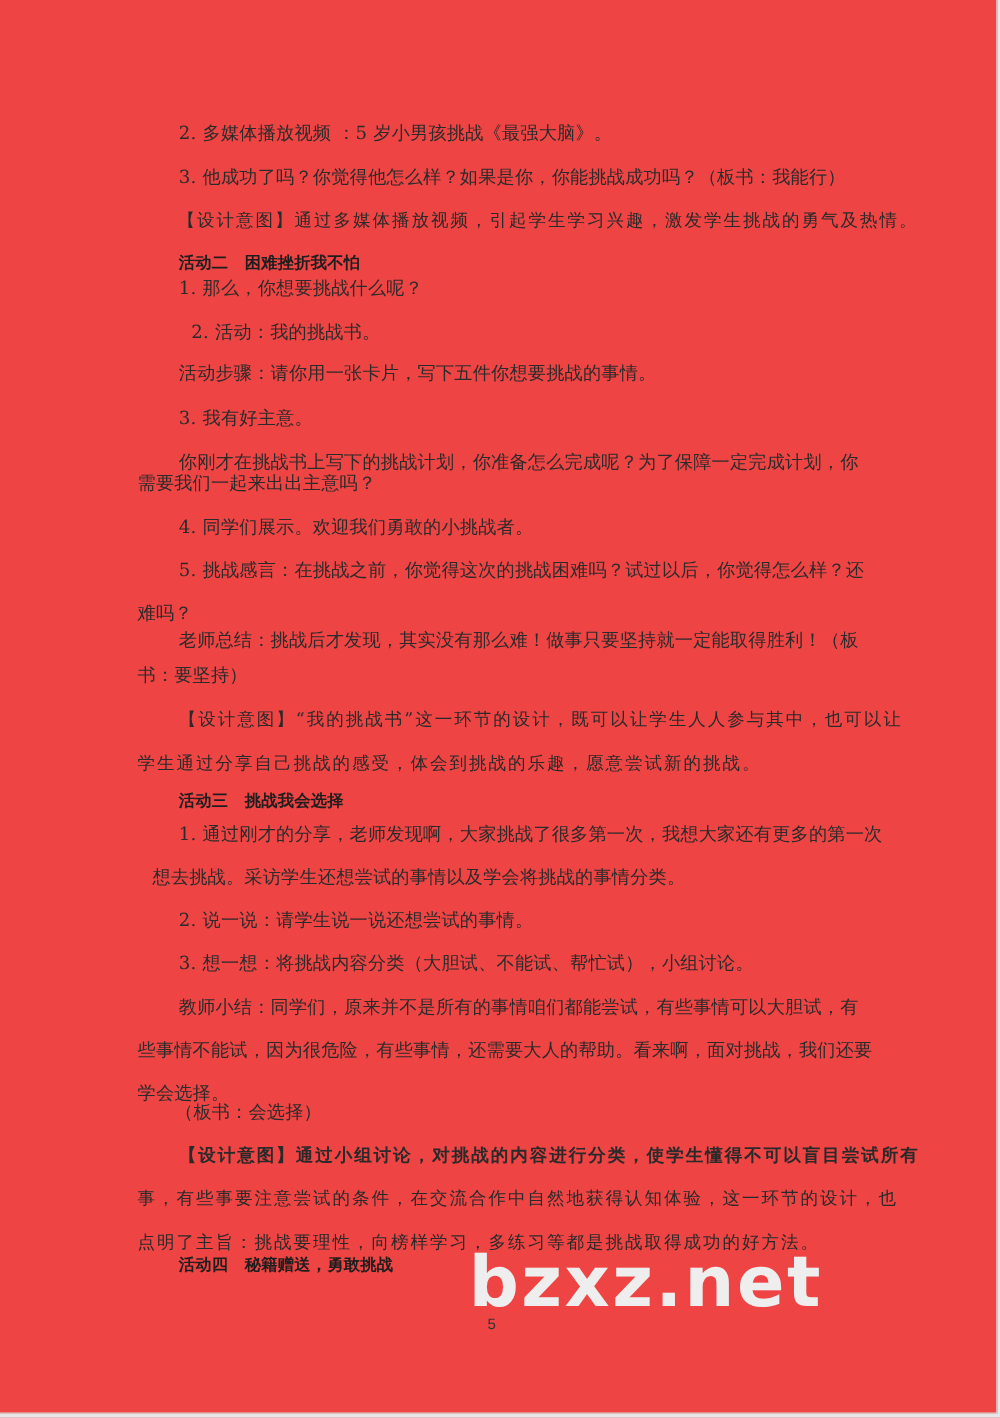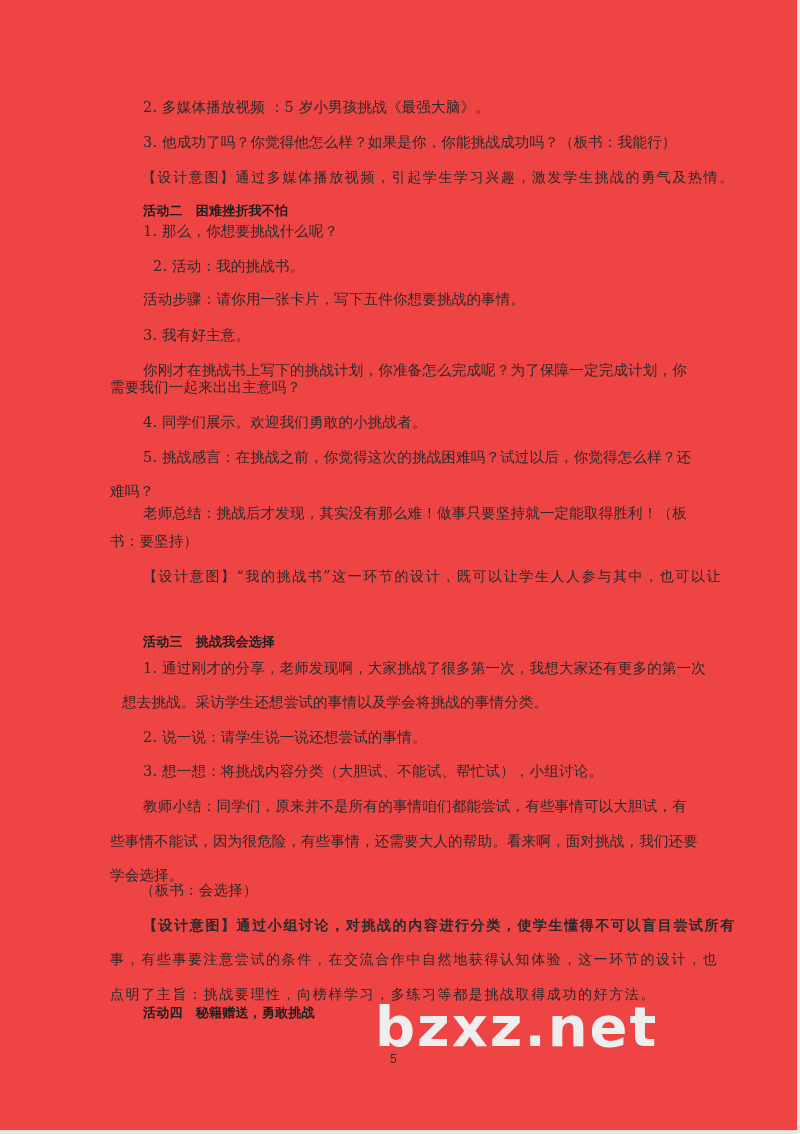--- a/index.html
+++ b/index.html
@@ -80,20 +80,21 @@
   <div class="line" style="left:143px; top:291px;font-family:Liberation Mono, monospace;">活动步骤：请你用一张卡片，写下五件你想要挑战的事情。</div>
   <div class="line" style="left:143px; top:326px;">3. 我有好主意。</div>
   <div class="line" style="left:143px; top:361px;">你刚才在挑战书上写下的挑战计划，你准备怎么完成呢？为了保障一定完成计划，你</div>
   <div class="line" style="left:110px; top:378px;">需要我们一起来出出主意吗？</div>
   <div class="line" style="left:143px; top:413px;">4. 同学们展示。欢迎我们勇敢的小挑战者。</div>
   <div class="line" style="left:143px; top:448px;">5. 挑战感言：在挑战之前，你觉得这次的挑战困难吗？试过以后，你觉得怎么样？还</div>
   <div class="line" style="left:110px; top:482px;">难吗？</div>
   <div class="line" style="left:143px; top:504px;">老师总结：挑战后才发现，其实没有那么难！做事只要坚持就一定能取得胜利！（板</div>
   <div class="line" style="left:110px; top:532px;">书：要坚持）</div>
   <div class="line intent" style="left:143px; top:567px;">【设计意图】“我的挑战书”这一环节的设计，既可以让学生人人参与其中，也可以让</div>
+  <div class="line intent" style="left:110px; top:602px;">学生通过分享自己挑战的感受，体会到挑战的乐趣，愿意尝试新的挑战。</div>
   <div class="line heading" style="left:143px; top:633px;text-align:right;">活动三　挑战我会选择</div>
 
   <div class="line" style="left:143px; top:659px;">1. 通过刚才的分享，老师发现啊，大家挑战了很多第一次，我想大家还有更多的第一次</div>
   <div class="line" style="left:122px; top:693px;">想去挑战。采访学生还想尝试的事情以及学会将挑战的事情分类。</div>
   <div class="line" style="left:143px; top:728px;">2. 说一说：请学生说一说还想尝试的事情。</div>
   <div class="line" style="left:143px; top:762px;">3. 想一想：将挑战内容分类（大胆试、不能试、帮忙试），小组讨论。</div>
   <div class="line" style="left:143px; top:797px;">教师小结：同学们，原来并不是所有的事情咱们都能尝试，有些事情可以大胆试，有</div>
   <div class="line" style="left:110px; top:832px;">些事情不能试，因为很危险，有些事情，还需要大人的帮助。看来啊，面对挑战，我们还要</div>
   <div class="line" style="left:110px; top:866px;">学会选择。</div>
   <div class="line" style="left:140px; top:881px;">（板书：会选择）</div>

